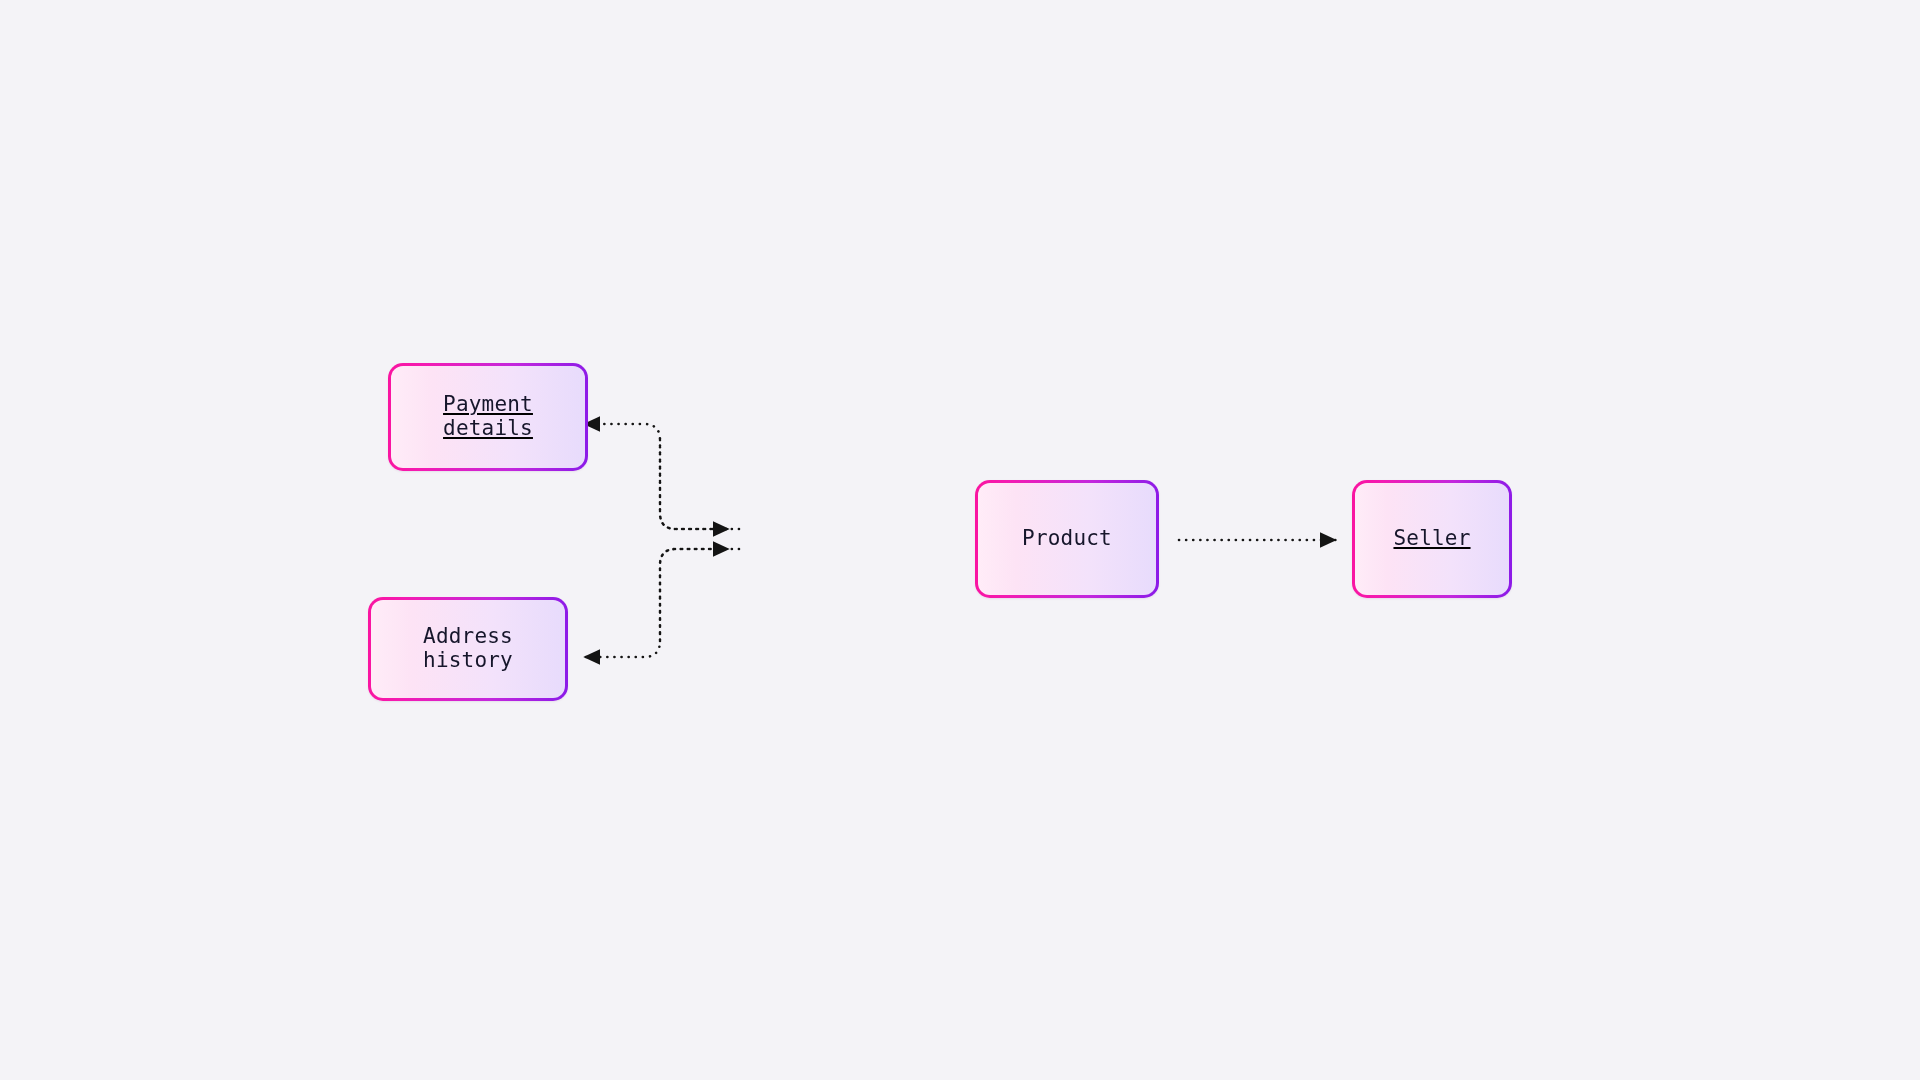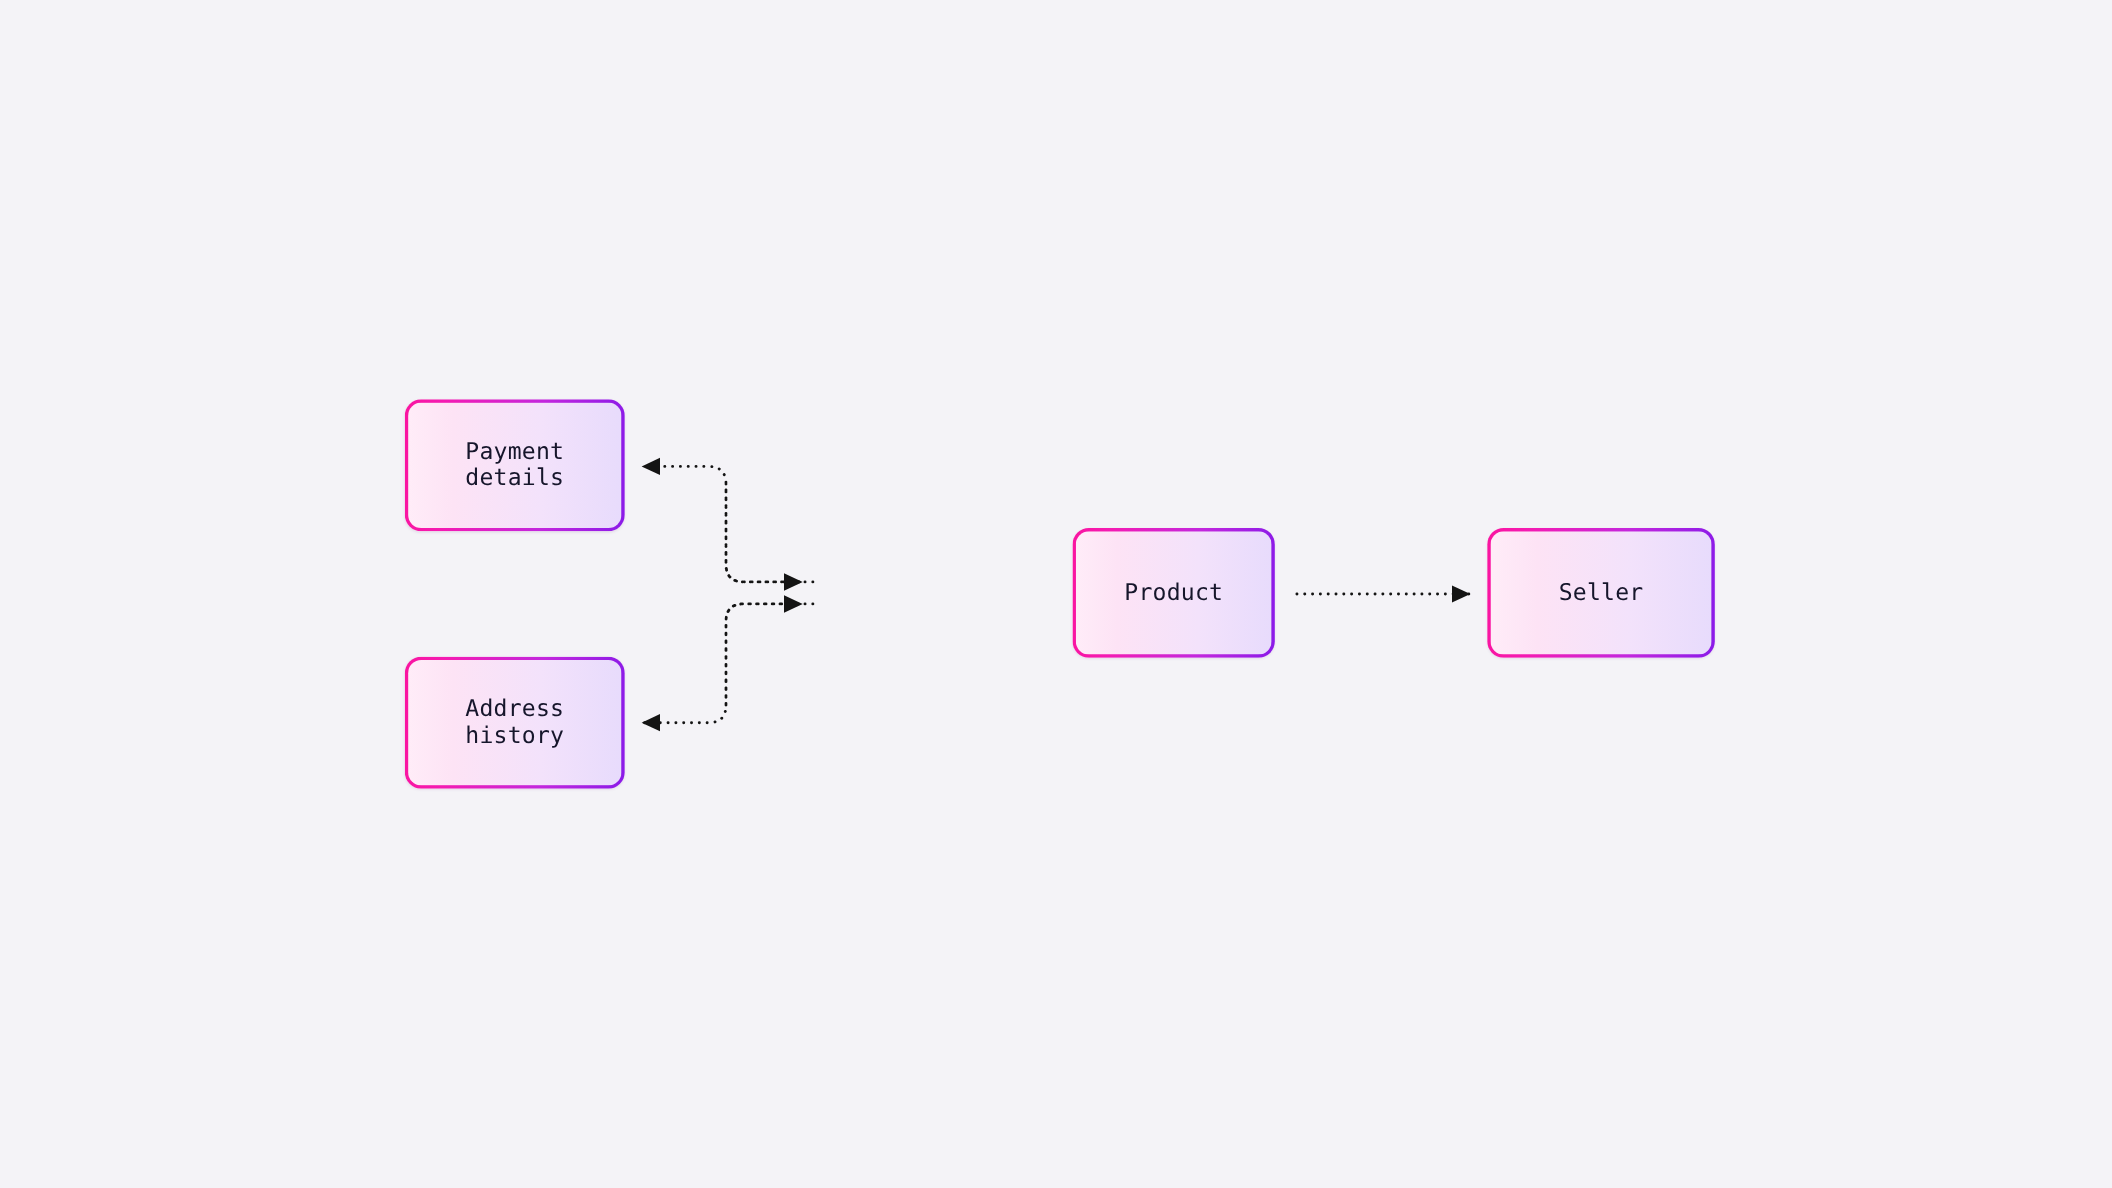--- a/index.html
+++ b/index.html
@@ -83,32 +83,32 @@
 
     <g>
       <path d="M 660 641 L 660 565 Q 660 549 676 549 L 729 549" fill="none" stroke="#141414" stroke-width="2.6" stroke-linecap="round" stroke-dasharray="0.1 7" marker-end="url(#arrow-left)"></path>
     </g>
 
     <g>
       <path d="M 1179 540 L 1336 540" fill="none" stroke="#141414" stroke-width="2.6" stroke-linecap="round" stroke-dasharray="0.1 7" marker-end="url(#arrow-left)"></path>
     </g>
   </svg>
 
-  <div class="node" style="left:368px; top:363px; width:200px; height:120px;">
+  <div class="node" style="left:388px; top:363px; width:200px; height:108px;text-decoration:underline;">
     <span class="node-label">Payment
 details</span>
   </div>
 
-  <div class="node" style="left:368px; top:597px; width:200px; height:120px;align-items:center;">
+  <div class="node" style="left:368px; top:597px; width:200px; height:104px;align-items:center;">
     <span class="node-label">Address
 history</span>
   </div>
 
 
   <div class="node" style="left:975px; top:480px; width:184px; height:118px;">
     <span class="node-label">Product</span>
   </div>
 
-  <div class="node" style="left:1352px; top:480px; width:207px; height:118px;">
+  <div class="node" style="left:1352px; top:480px; width:160px; height:118px;text-decoration:underline;">
     <span class="node-label">Seller</span>
   </div>
 
 </div>
 
 </body></html>

